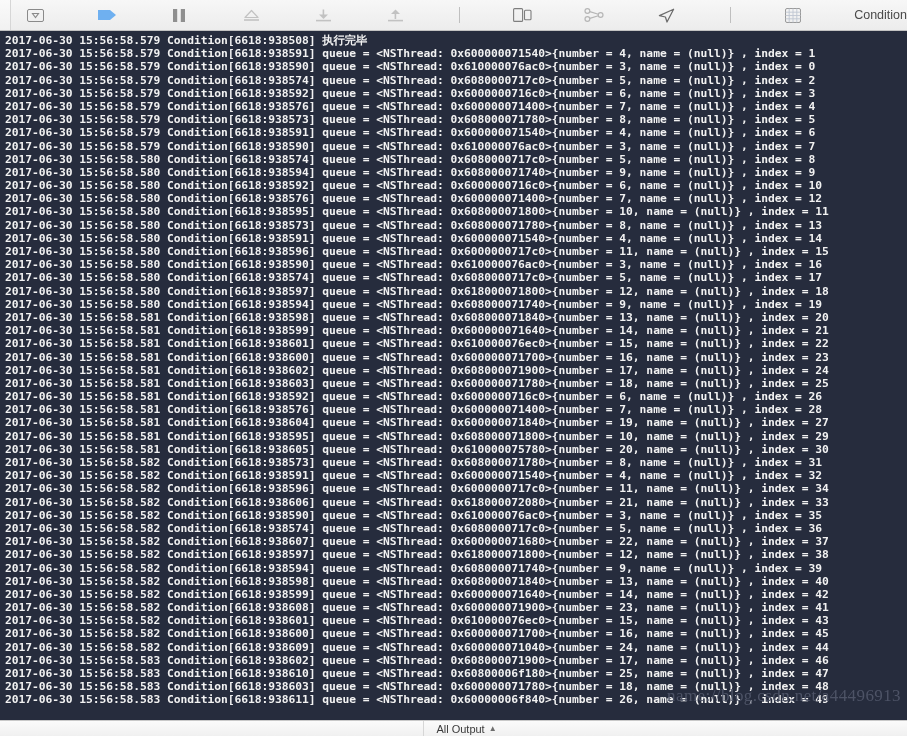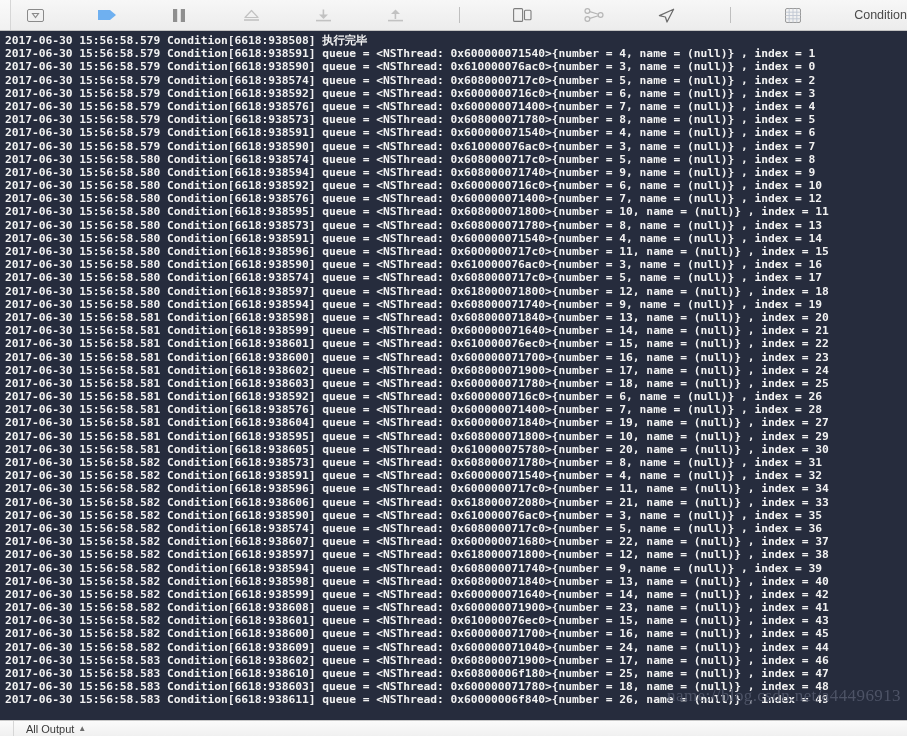--- a/index.html
+++ b/index.html
@@ -97,20 +97,21 @@
 
   
   .bottombar {
     height: 16px;
     box-sizing: border-box;
     background: linear-gradient(to bottom, #fbfbfb 0%, #f0f0f0 100%);
     border-top: 1px solid #c9c9c9;
     display: flex;
     align-items: center;
     position: relative;
+    justify-content: center;
   }
   .bb-left-gap {
     width: 14px;
     height: 100%;
     border-right: 1px solid #d6d6d6;
     box-sizing: border-box;
   }
   .bb-text {
     font-size: 11px;
     color: #3b3b3b;

